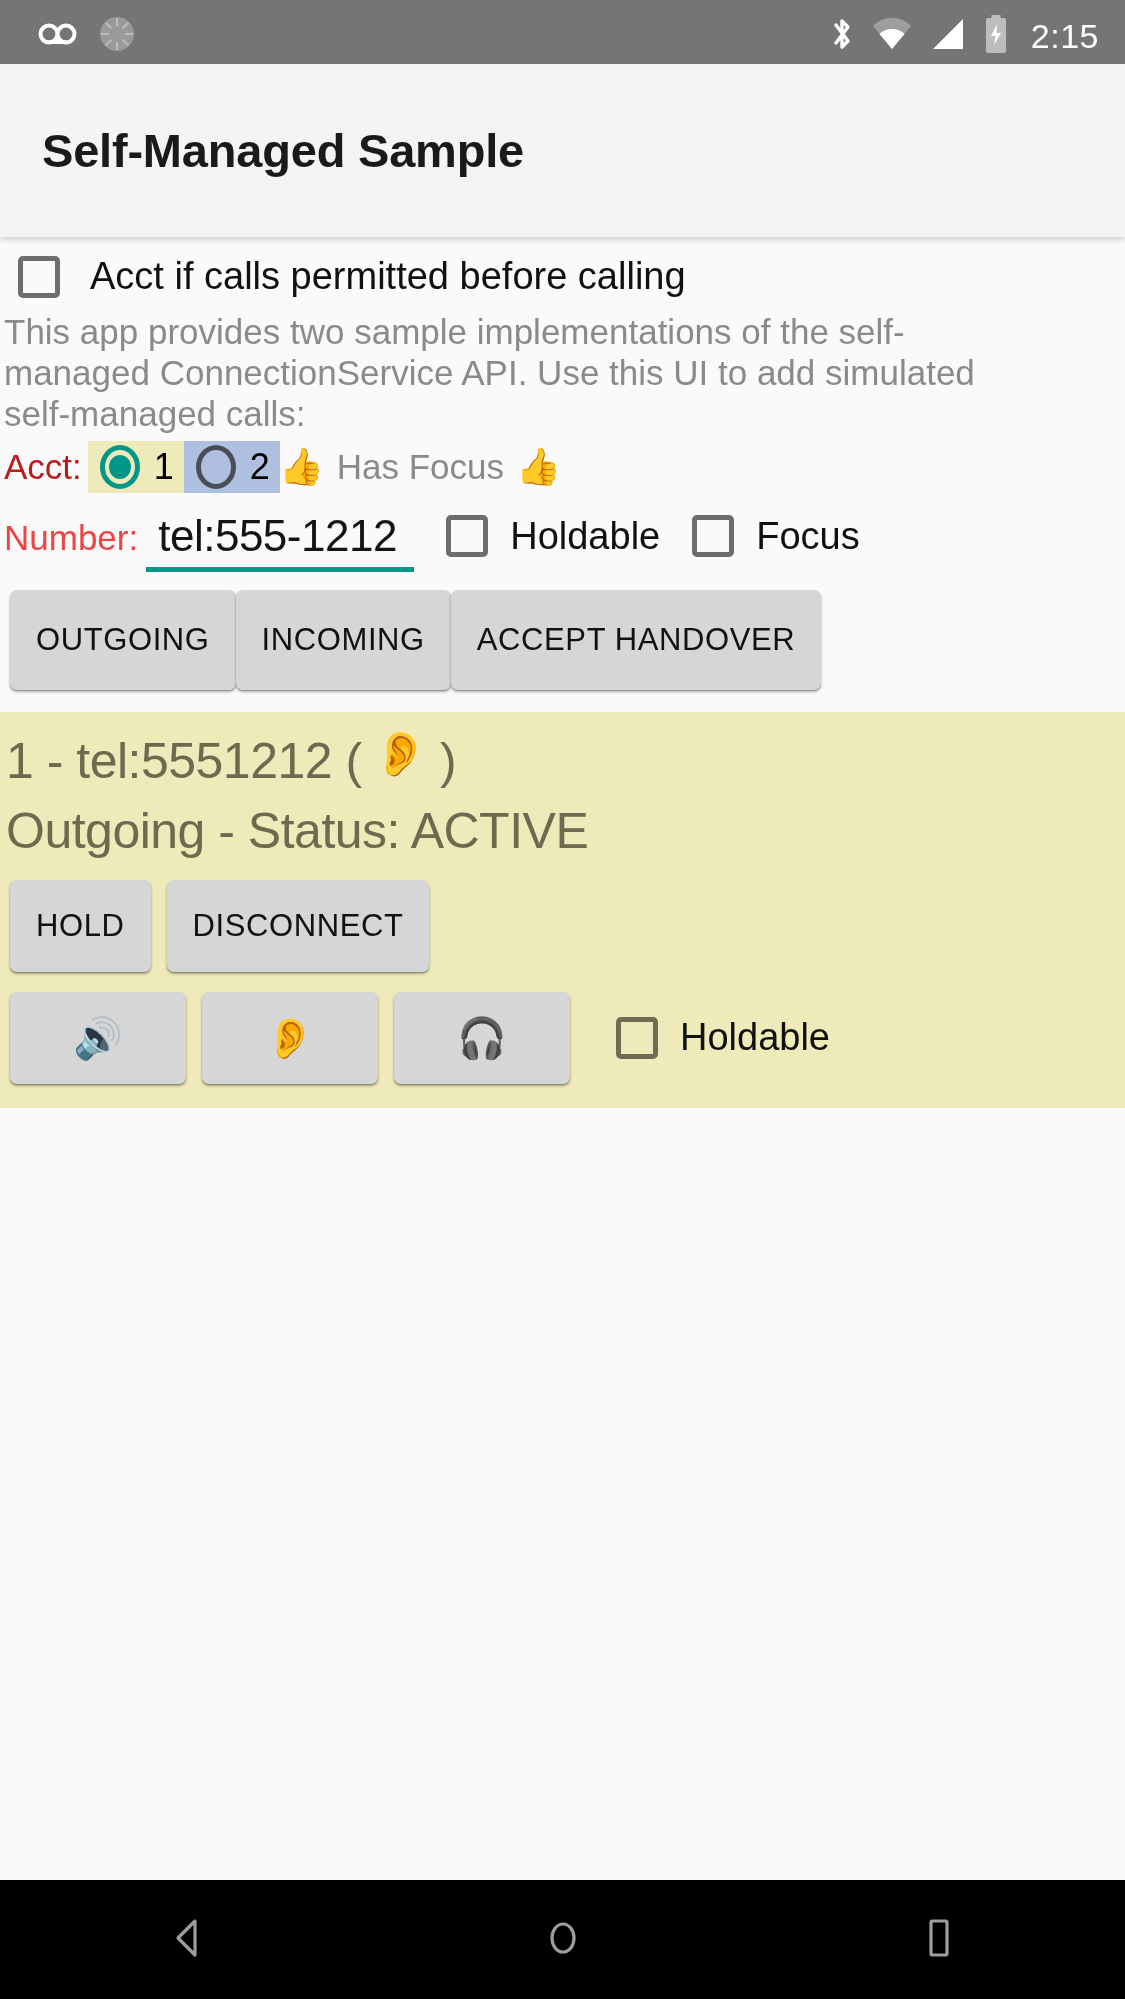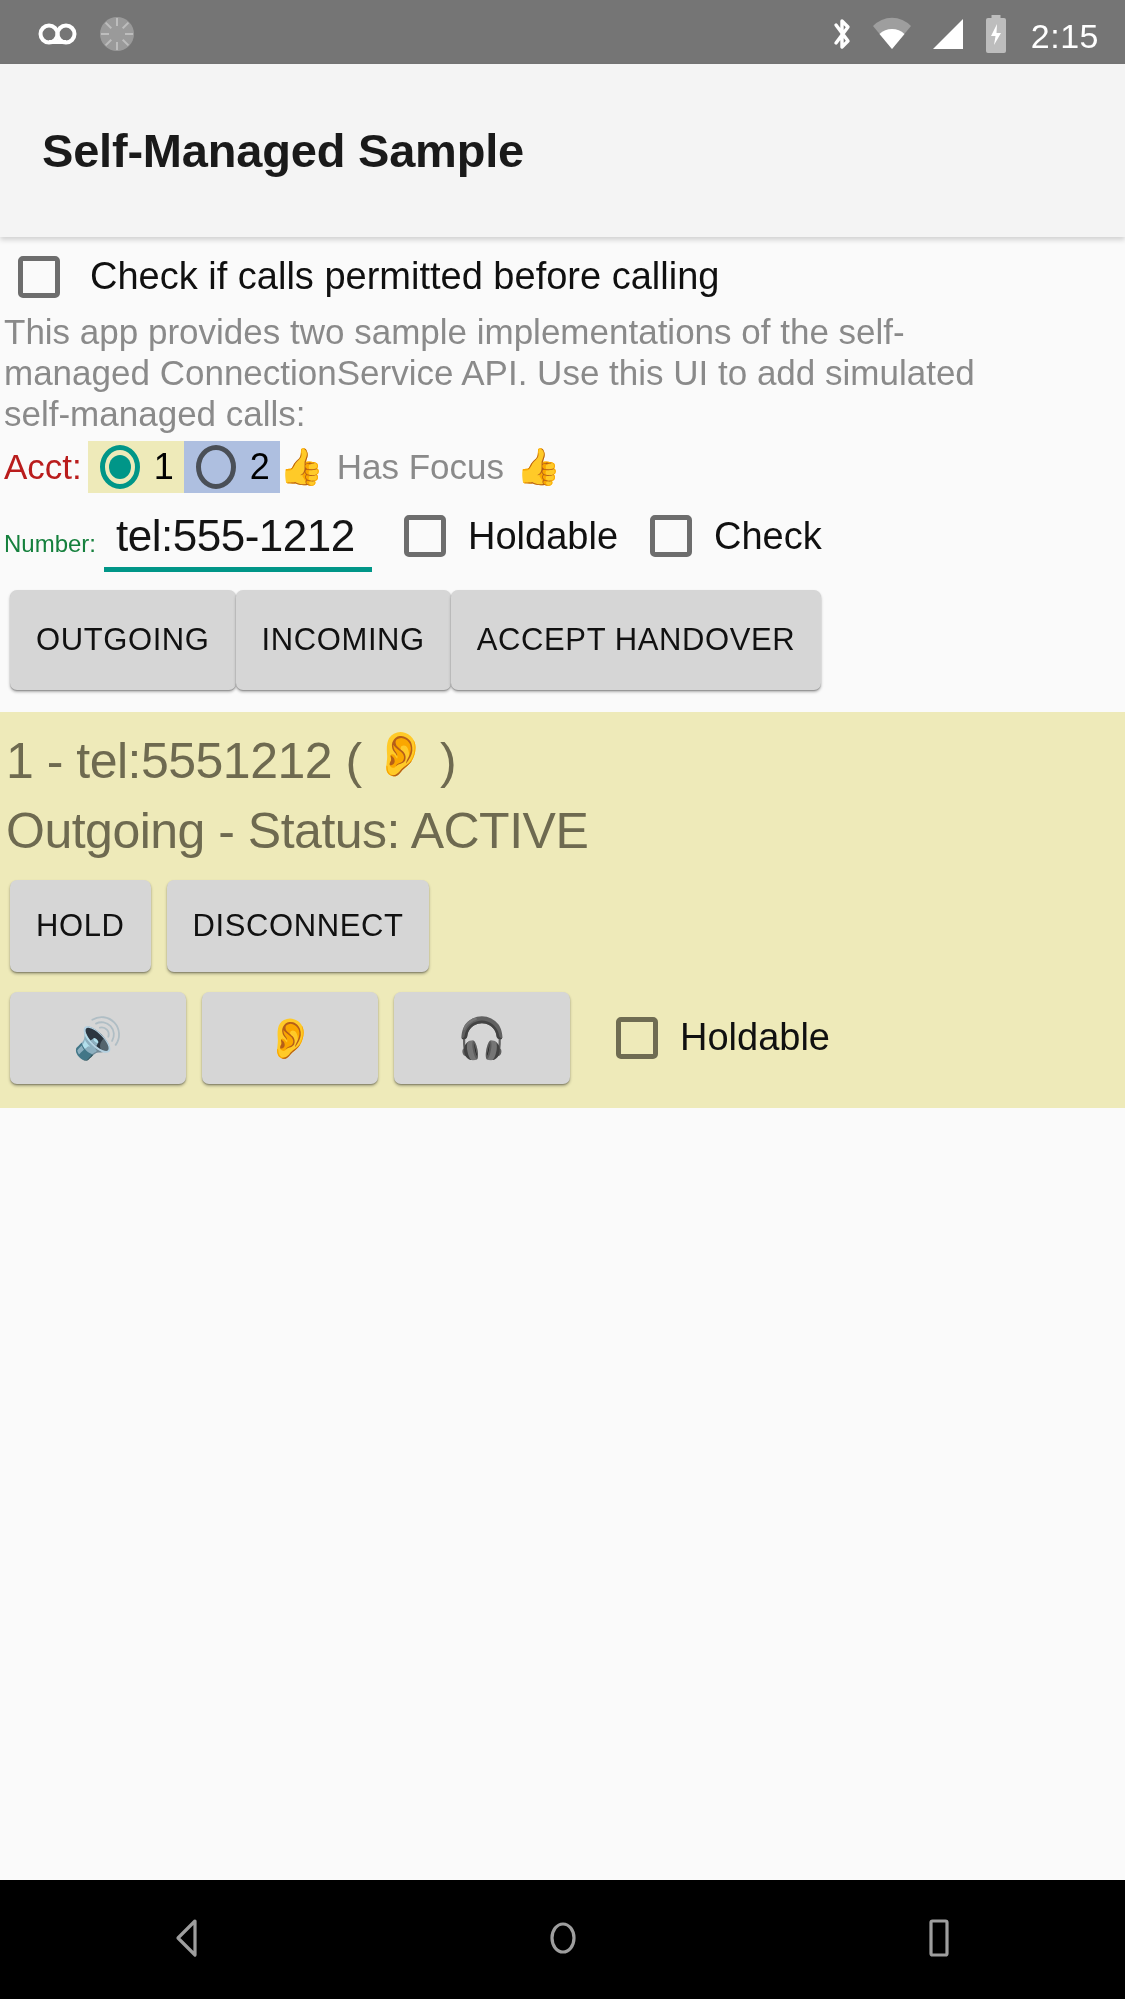--- a/index.html
+++ b/index.html
@@ -179,22 +179,22 @@
     font-size: 36px;
   }
 
   
   .number-row {
     padding: 18px 4px 0 4px;
     gap: 0;
     align-items: flex-end;
   }
   .num-label {
-    font-size: 24px;
-    color: #15803d;
+    font-size: 35px;
+    color: #ef4444;
     padding-bottom: 14px;
   }
   .edittext {
     min-width: 268px;
     border-bottom: 5px solid #009688;
     padding: 0 8px 6px 12px;
     margin-left: 8px;
     box-sizing: border-box;
   }
   .edittext span {
@@ -355,21 +355,21 @@
   </div>
 
   <div class="action-bar">
     <span class="action-title">Self-Managed Sample</span>
   </div>
 
   <div class="content">
 
     <div class="row perm-row">
       <span class="cbox"></span>
-      <span class="perm-label">Check if calls permitted before calling</span>
+      <span class="perm-label">Acct if calls permitted before calling</span>
     </div>
 
     <div class="desc">This app provides two sample implementations of the self-managed ConnectionService API.  Use this UI to add simulated self-managed calls:</div>
 
     <div class="row acct-row">
       <span class="acct-label">Acct:</span>
 
       <span class="radio-chip one">
         <span class="radio on"></span>
         <span class="radio-num">1</span>
@@ -389,21 +389,21 @@
       <span class="num-label">Number:</span>
       <span class="edittext">
         <span title="tel:555-1212">tel:555-1212</span>
       </span>
       <span class="chk-inline">
         <span class="cbox"></span>
         <span class="lbl">Holdable</span>
       </span>
       <span class="chk-inline">
         <span class="cbox"></span>
-        <span class="lbl">Check</span>
+        <span class="lbl">Focus</span>
       </span>
     </div>
 
     <div class="btn-row">
       <button class="mbtn tall">OUTGOING</button>
       <button class="mbtn tall">INCOMING</button>
       <button class="mbtn tall">ACCEPT HANDOVER</button>
     </div>
 
     <div class="call-card">

